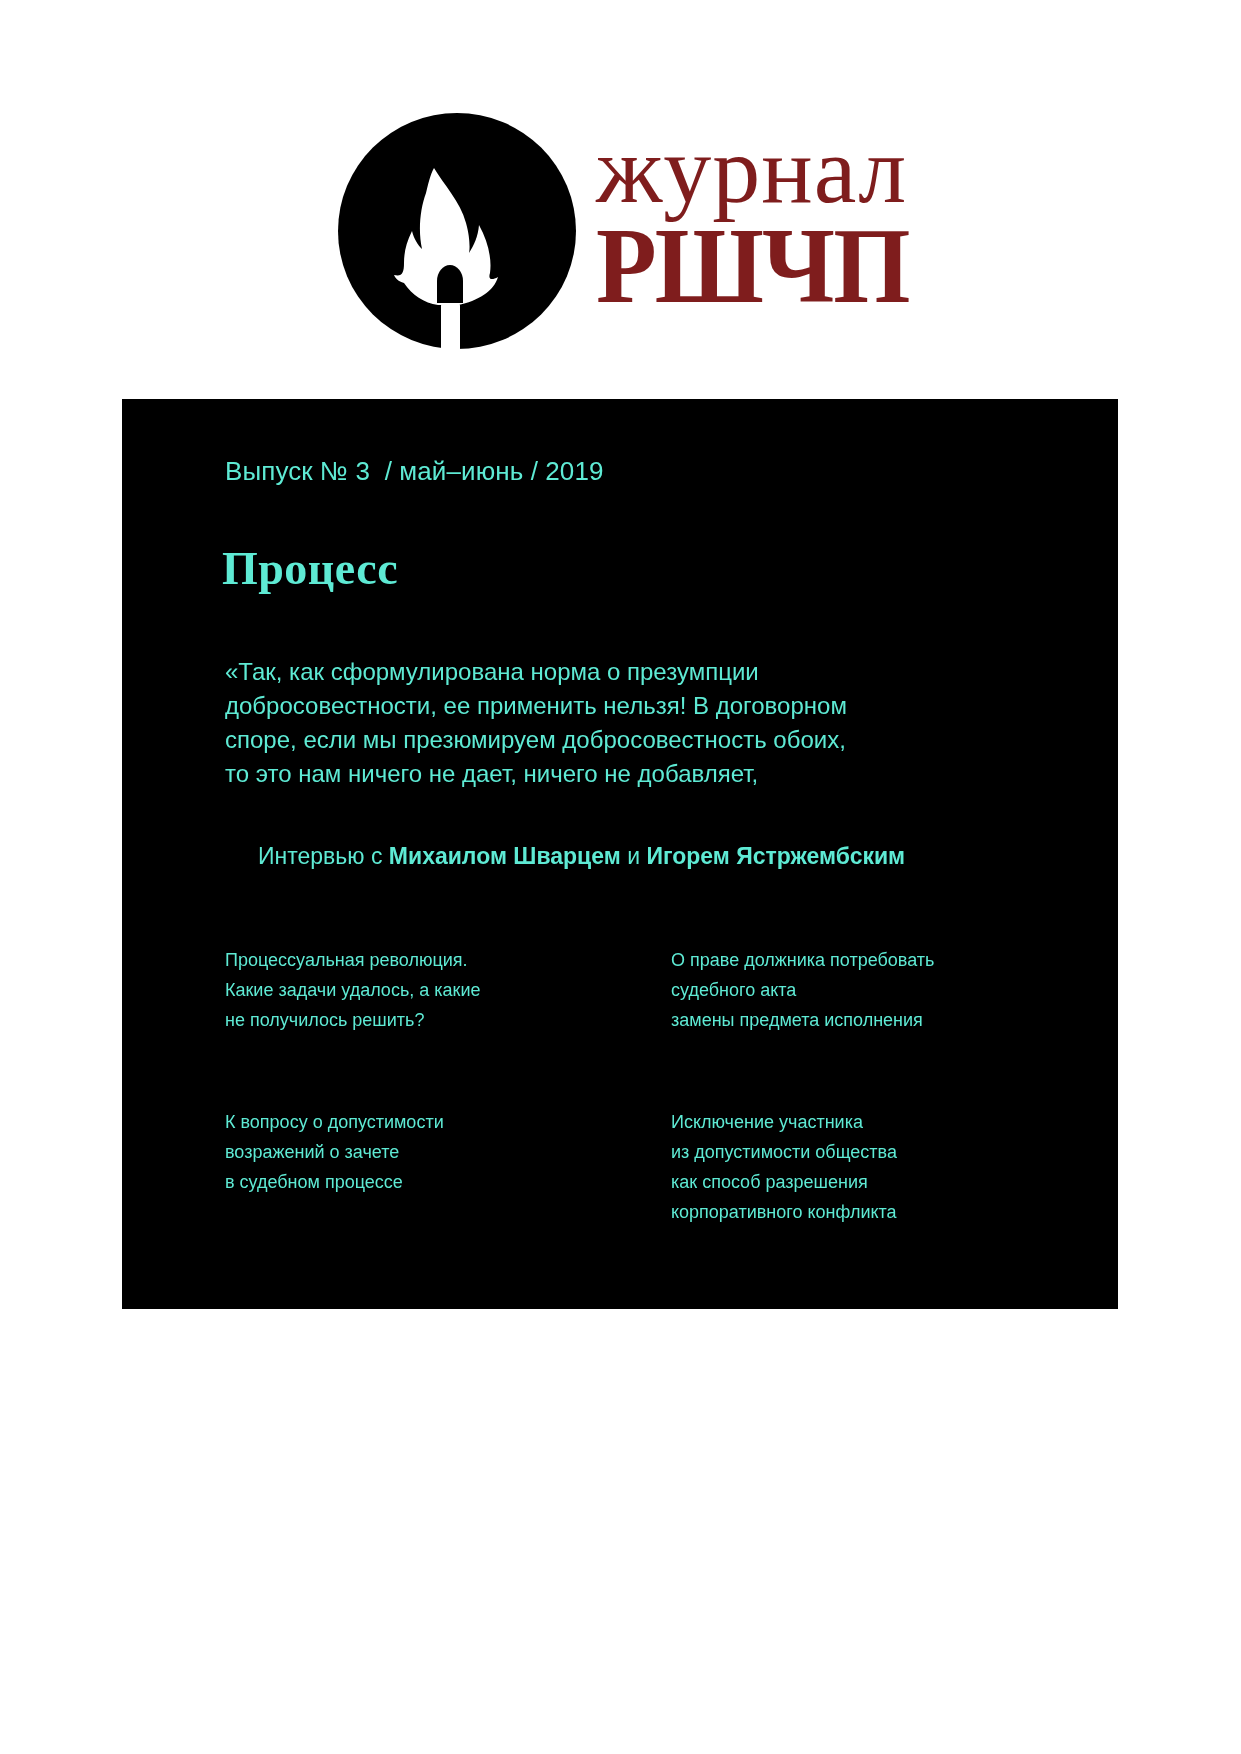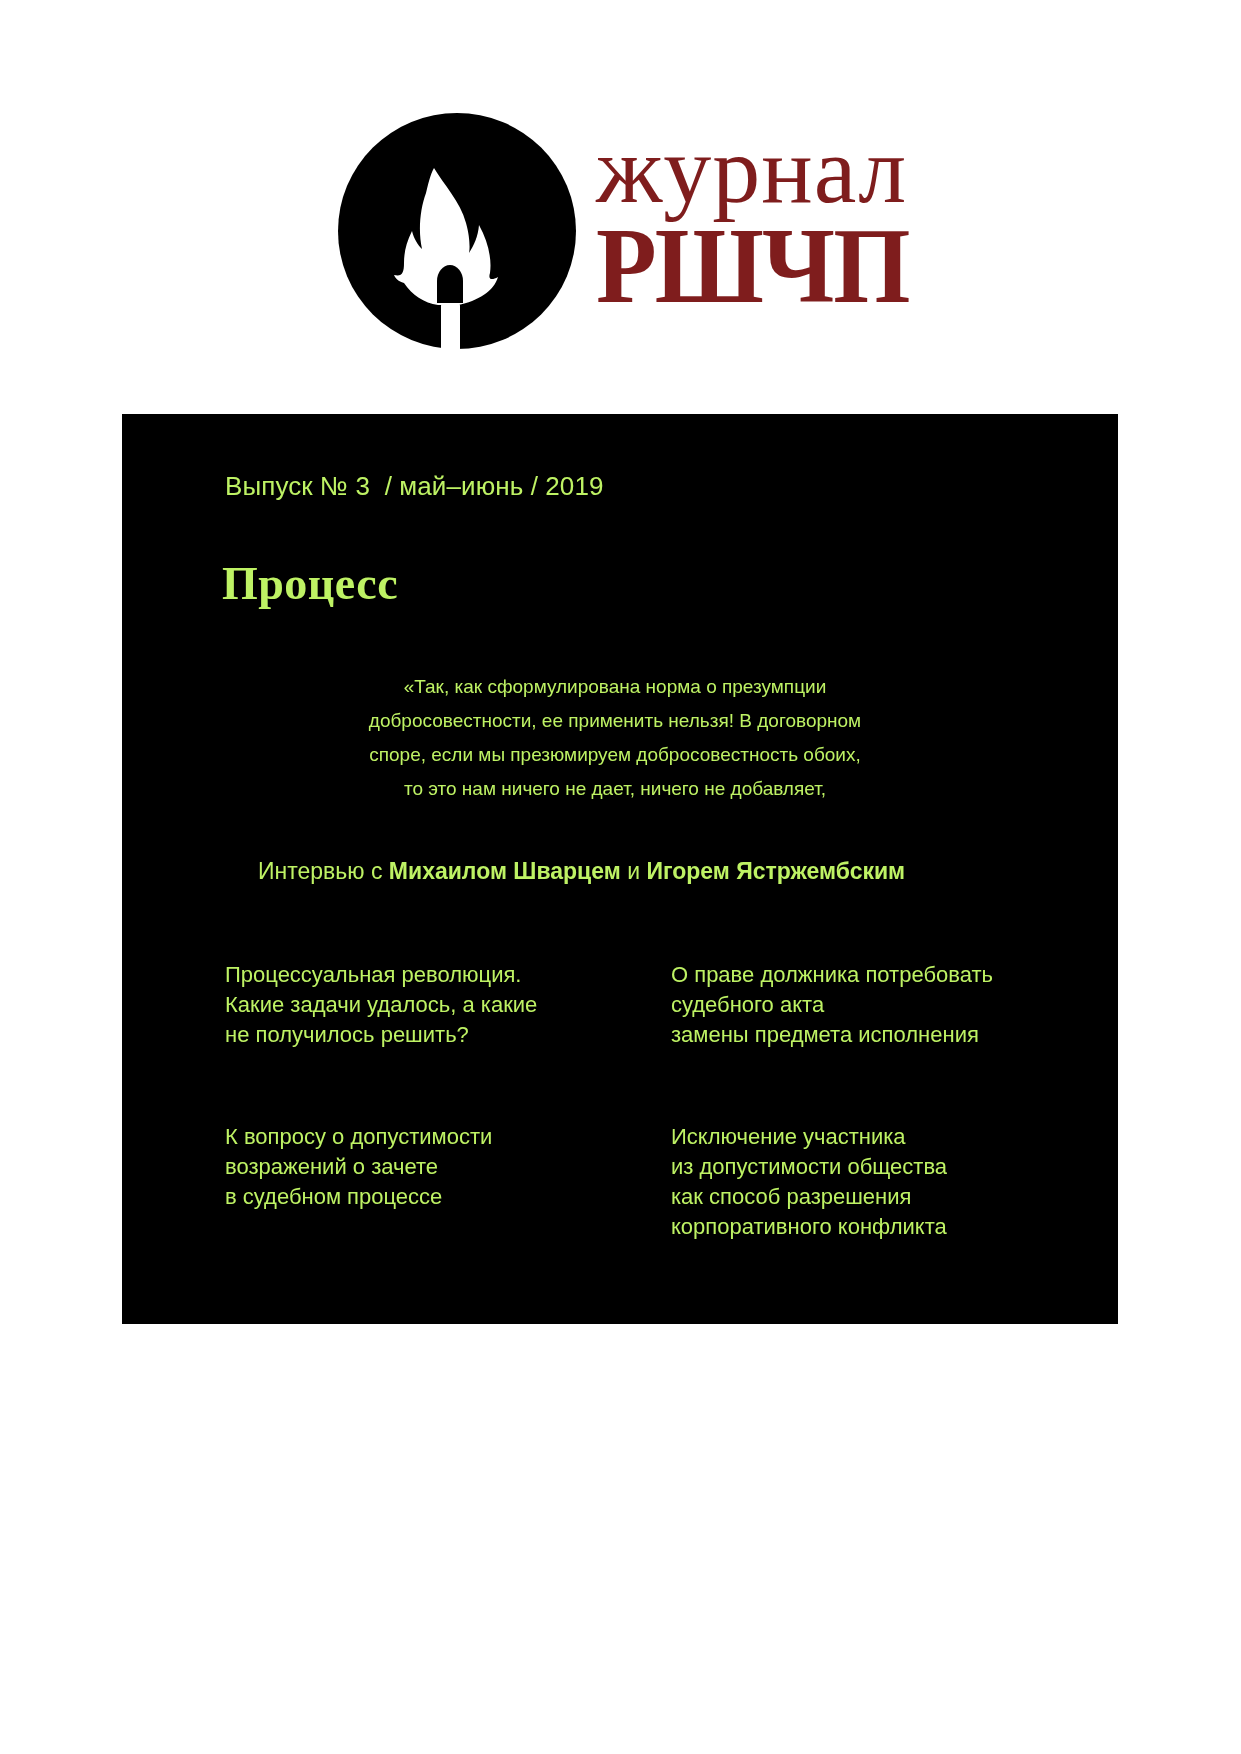--- a/index.html
+++ b/index.html
@@ -49,24 +49,24 @@
     letter-spacing: -2px;
     transform: scaleX(0.92);
     transform-origin: left center;
     white-space: nowrap;
     margin-top: -6px;
   }
 
   
   .cover-panel {
     position: absolute;
-    left: 122px; top: 414px;
+    left: 122px; top: 399px;
     width: 996px; height: 910px;
     background: #000000;
-    color: #bef264;
+    color: #5eead4;
   }
   .issue-line {
     position: absolute;
     left: 103px; top: 56px;
     font-size: 26px;
     line-height: 32px;
     font-weight: 400;
     white-space: pre;
     letter-spacing: 0.1px;
   }
@@ -78,43 +78,42 @@
     font-size: 46px;
     line-height: 84px;
     font-weight: 700;
     letter-spacing: 0.5px;
   }
   .lead-quote {
     position: absolute;
     left: 103px; top: 256px;
     width: 780px;
     margin: 0;
-    font-size: 19px;
+    font-size: 24px;
     line-height: 34px;
-    text-align: center;
   }
   .lead-quote span { display: block; white-space: nowrap; }
   .interview-credit {
     position: absolute;
     left: 136px; top: 440px;
     font-size: 23px;
     line-height: 34px;
     white-space: nowrap;
     font-weight: 300;
   }
   .interview-credit b { font-weight: 700; }
 
   .topics {
     position: absolute;
     left: 103px; top: 546px;
     width: 860px;
   }
   .topic {
     position: absolute;
-    font-size: 22px;
+    font-size: 18px;
     line-height: 30px;
     margin: 0;
   }
   .topic span { display: block; white-space: nowrap; }
   .topic-1 { left: 0;    top: 0; }
   .topic-2 { left: 446px; top: 0; }
   .topic-3 { left: 0;    top: 162px; }
   .topic-4 { left: 446px; top: 162px; }
 </style>
 </head>

